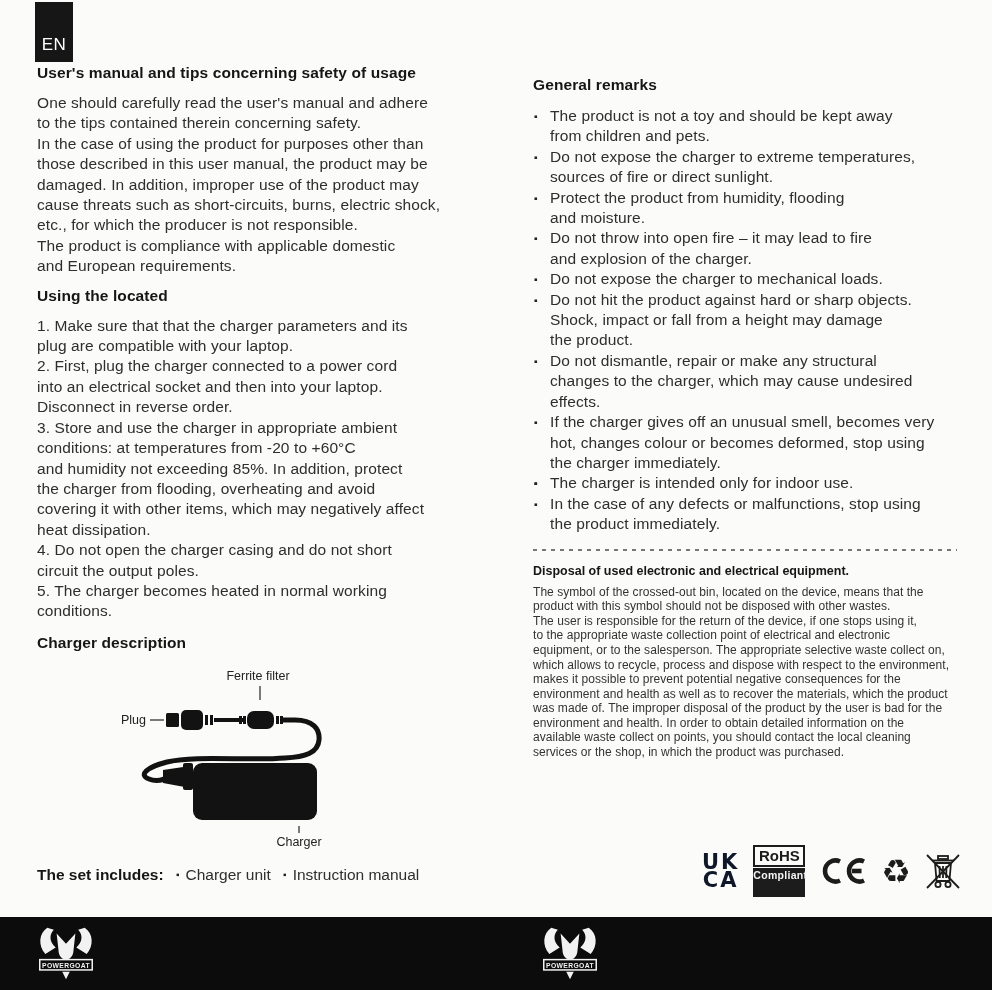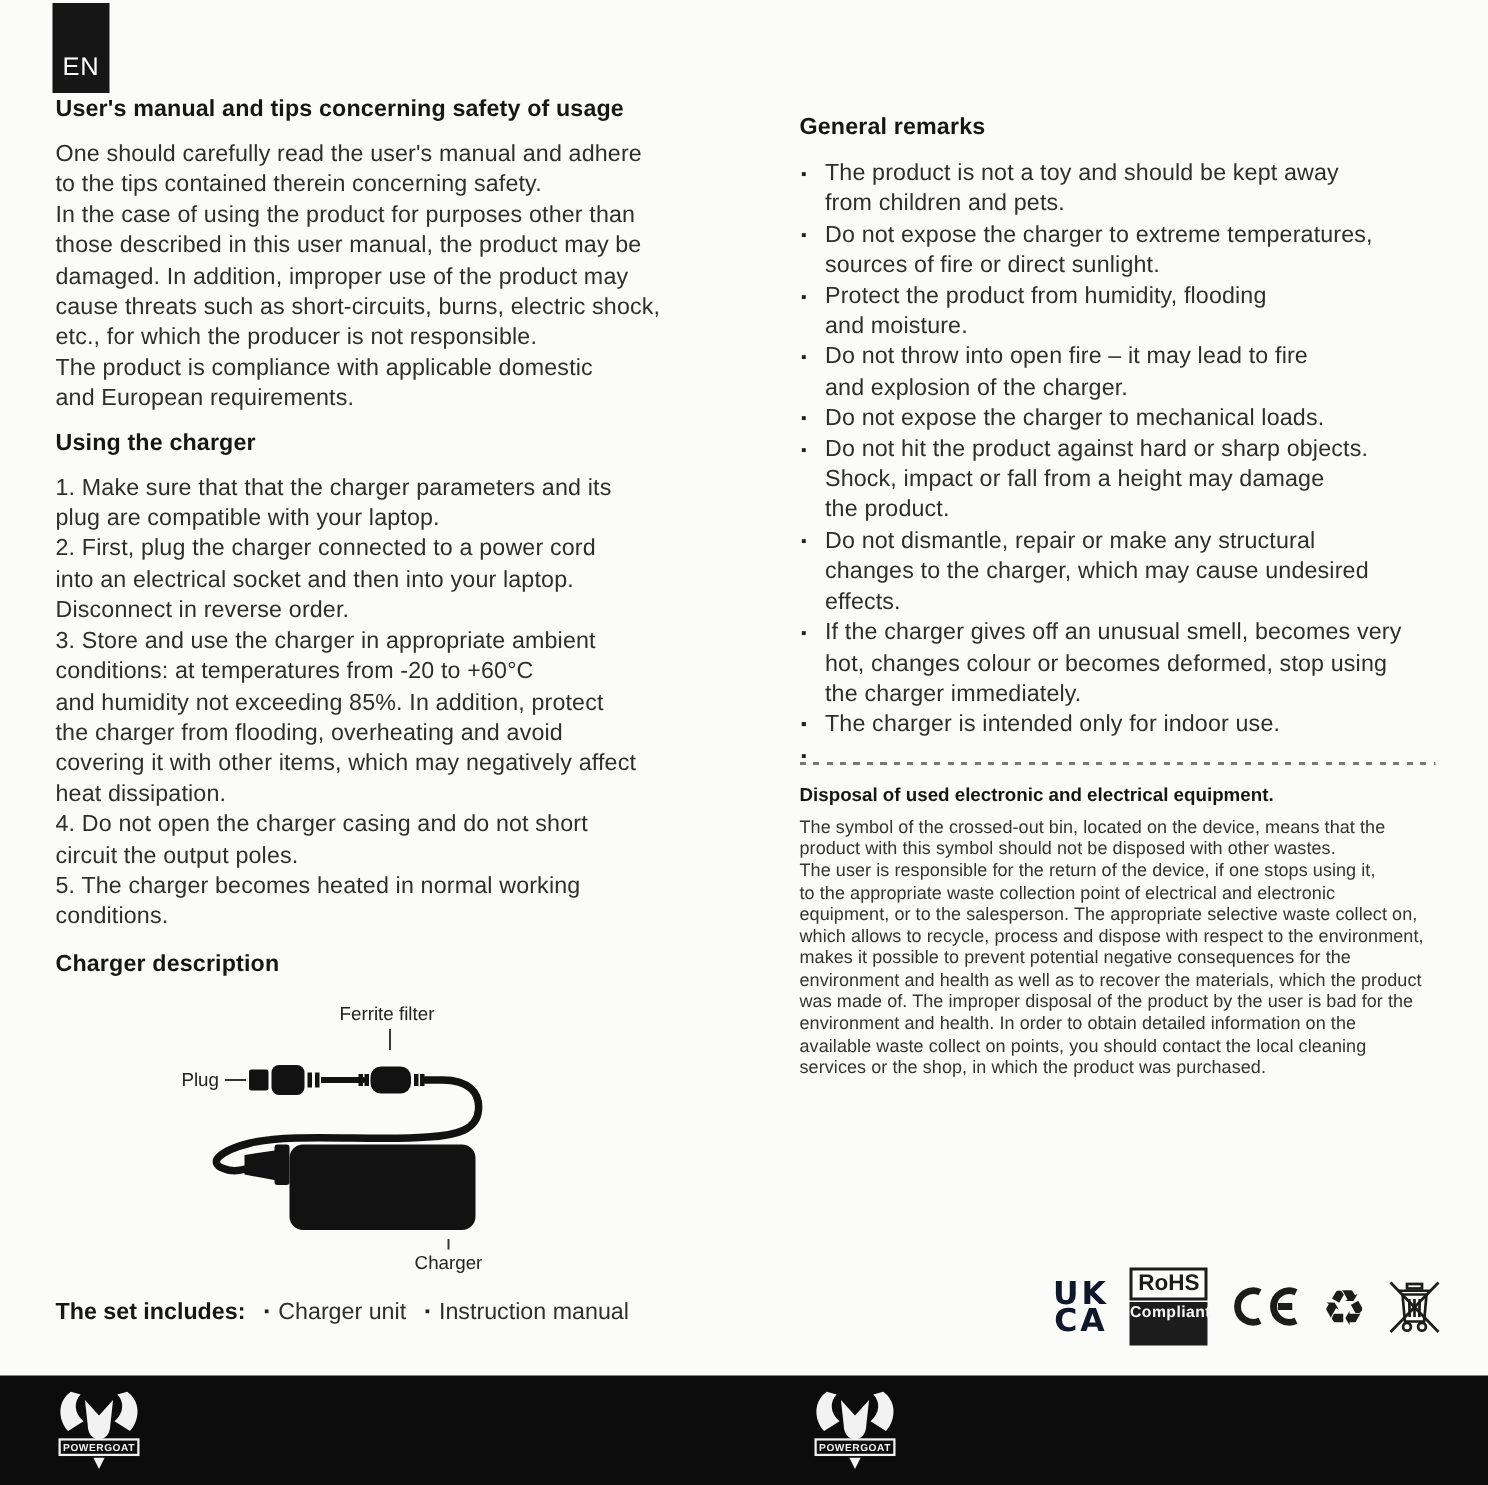--- a/index.html
+++ b/index.html
@@ -107,21 +107,21 @@
   <p class="body-text">One should carefully read the user's manual and adhere
 to the tips contained therein concerning safety.
 In the case of using the product for purposes other than
 those described in this user manual, the product may be
 damaged. In addition, improper use of the product may
 cause threats such as short-circuits, burns, electric shock,
 etc., for which the producer is not responsible.
 The product is compliance with applicable domestic
 and European requirements.</p>
 
-  <h1 class="sec h-using">Using the charger</h1>
+  <h1 class="sec h-using">Using the located</h1>
 
   <p class="body-text">1. Make sure that that the charger parameters and its
 plug are compatible with your laptop.
 2. First, plug the charger connected to a power cord
 into an electrical socket and then into your laptop.
 Disconnect in reverse order.
 3. Store and use the charger in appropriate ambient
 conditions: at temperatures from -20 to +60°C
 and humidity not exceeding 85%. In addition, protect
 the charger from flooding, overheating and avoid
@@ -192,21 +192,22 @@
 Shock, impact or fall from a height may damage
 the product.</span></li>
     <li><span class="blt">▪</span><span class="btxt">Do not dismantle, repair or make any structural
 changes to the charger, which may cause undesired
 effects.</span></li>
     <li><span class="blt">▪</span><span class="btxt">If the charger gives off an unusual smell, becomes very
 hot, changes colour or becomes deformed, stop using
 the charger immediately.</span></li>
     <li><span class="blt">▪</span></li>
     <li><span class="blt">▪</span><span class="btxt">The charger is intended only for indoor use.</span></li>
-    <li><span class="blt">▪</span></li>
+    <li><span class="blt">▪</span><span class="btxt">In the case of any defects or malfunctions, stop using
+the product immediately.</span></li>
   </ul>
 
   <div class="divider"></div>
 
   <div class="disposal-h">Disposal of used electronic and electrical equipment.</div>
   <p class="disposal-b">The symbol of the crossed-out bin, located on the device, means that the
 product with this symbol should not be disposed with other wastes.
 The user is responsible for the return of the device, if one stops using it,
 to the appropriate waste collection point of electrical and electronic
 equipment, or to the salesperson. The appropriate selective waste collect on,

